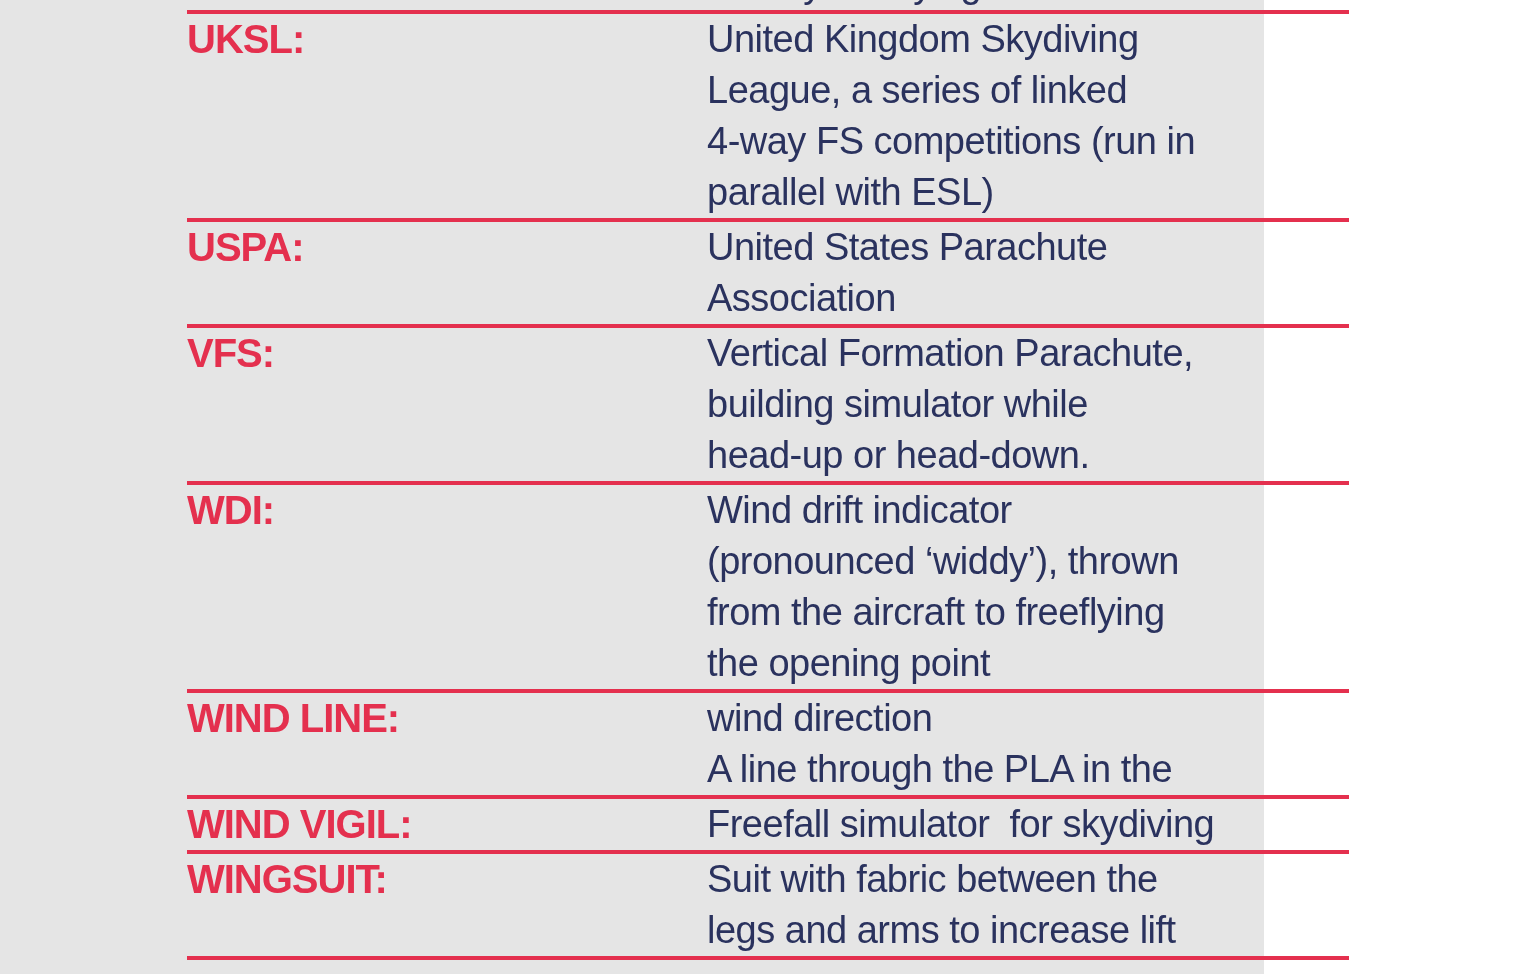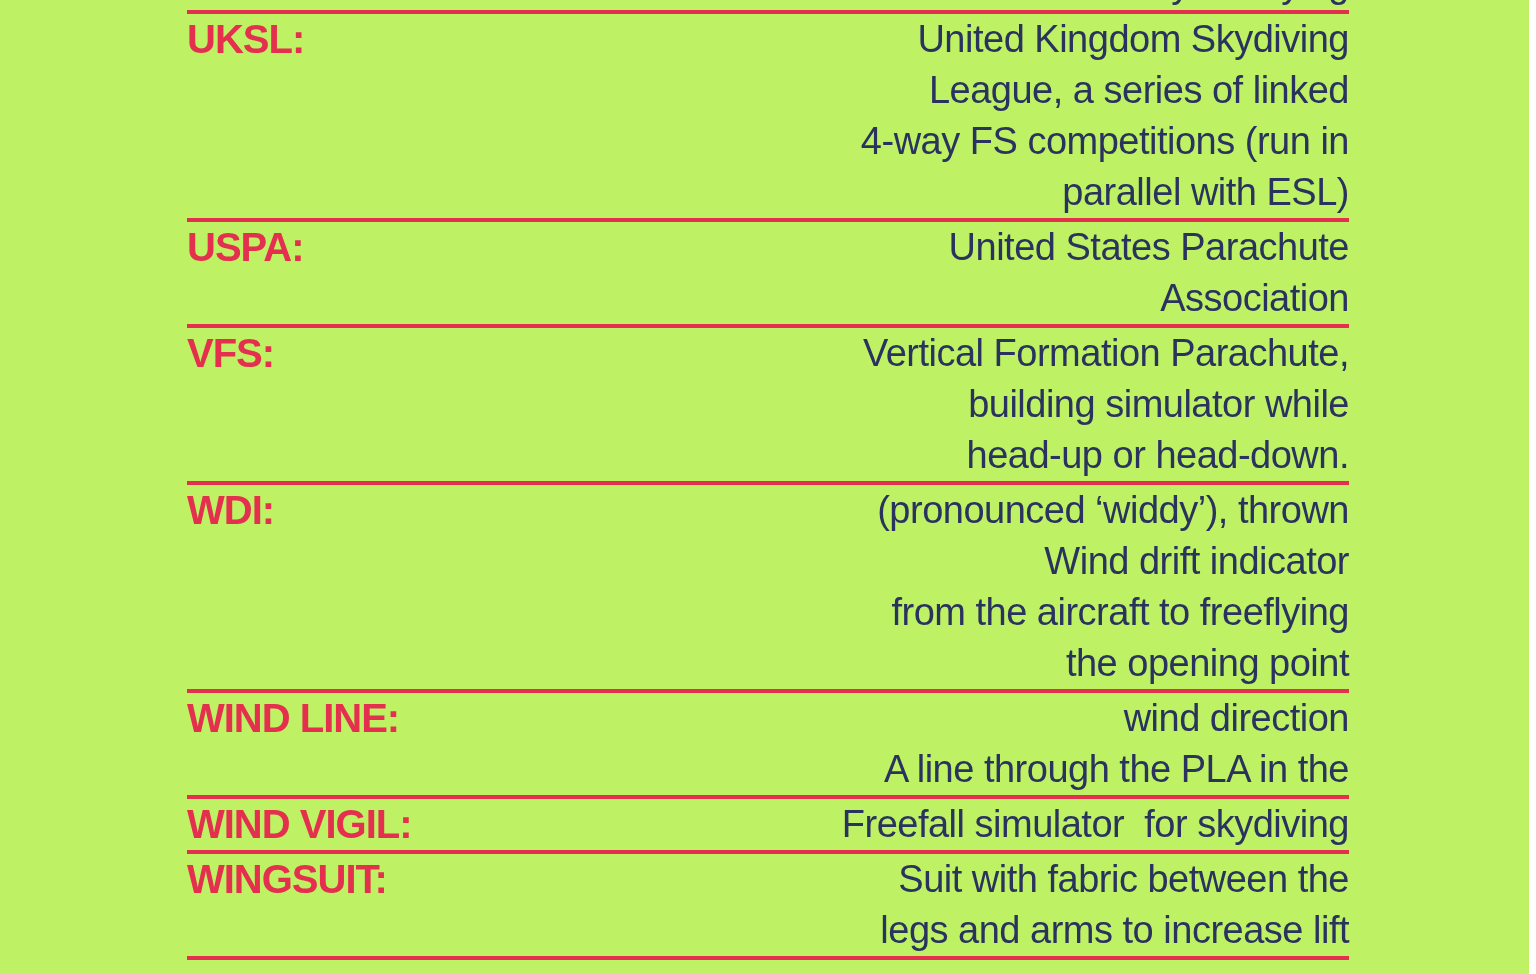--- a/index.html
+++ b/index.html
@@ -8,22 +8,22 @@
   }
   html,body{
     margin:0;padding:0;
     width:1536px;height:974px;
     background:#ffffff;
     overflow:hidden;
     font-family:"Liberation Sans",sans-serif;
   }
   .page{
     position:relative;
-    width:1529px;height:974px;
-    background:#bef264;
+    width:1264px;height:974px;
+    background:#e5e5e5;
   }
   .glossary{
     position:absolute;
     left:187px;
     top:-41px;
     width:1162px;
   }
   .row{
     display:flex;
     align-items:flex-start;
@@ -38,21 +38,20 @@
     line-height:51px;
     letter-spacing:-1px;
     white-space:pre;
   }
   .def{
     flex:1 1 auto;
     color:var(--navy);
     font-size:38px;
     line-height:51px;
     letter-spacing:-0.5px;
-    text-align:right;
   }
   .def .line{
     white-space:pre; 
   }
 </style>
 </head>
 <body style="background: rgb(255, 255, 255);">
 
 <div class="page">
   <div class="glossary">
@@ -82,22 +81,22 @@
         <div class="term">VFS:</div>
         <div class="def">
           <div class="line">Vertical Formation Parachute,</div>
           <div class="line">building simulator while</div>
           <div class="line">head-up or head-down.</div>
         </div>
       </div>
       <div class="row">
         <div class="term">WDI:</div>
         <div class="def">
+          <div class="line">Wind drift indicator</div>
           <div class="line">(pronounced ‘widdy’), thrown</div>
-          <div class="line">Wind drift indicator</div>
           <div class="line">from the aircraft to freeflying</div>
           <div class="line">the opening point</div>
         </div>
       </div>
       <div class="row">
         <div class="term">WIND LINE:</div>
         <div class="def">
           <div class="line">wind direction</div>
           <div class="line">A line through the PLA in the</div>
         </div>

